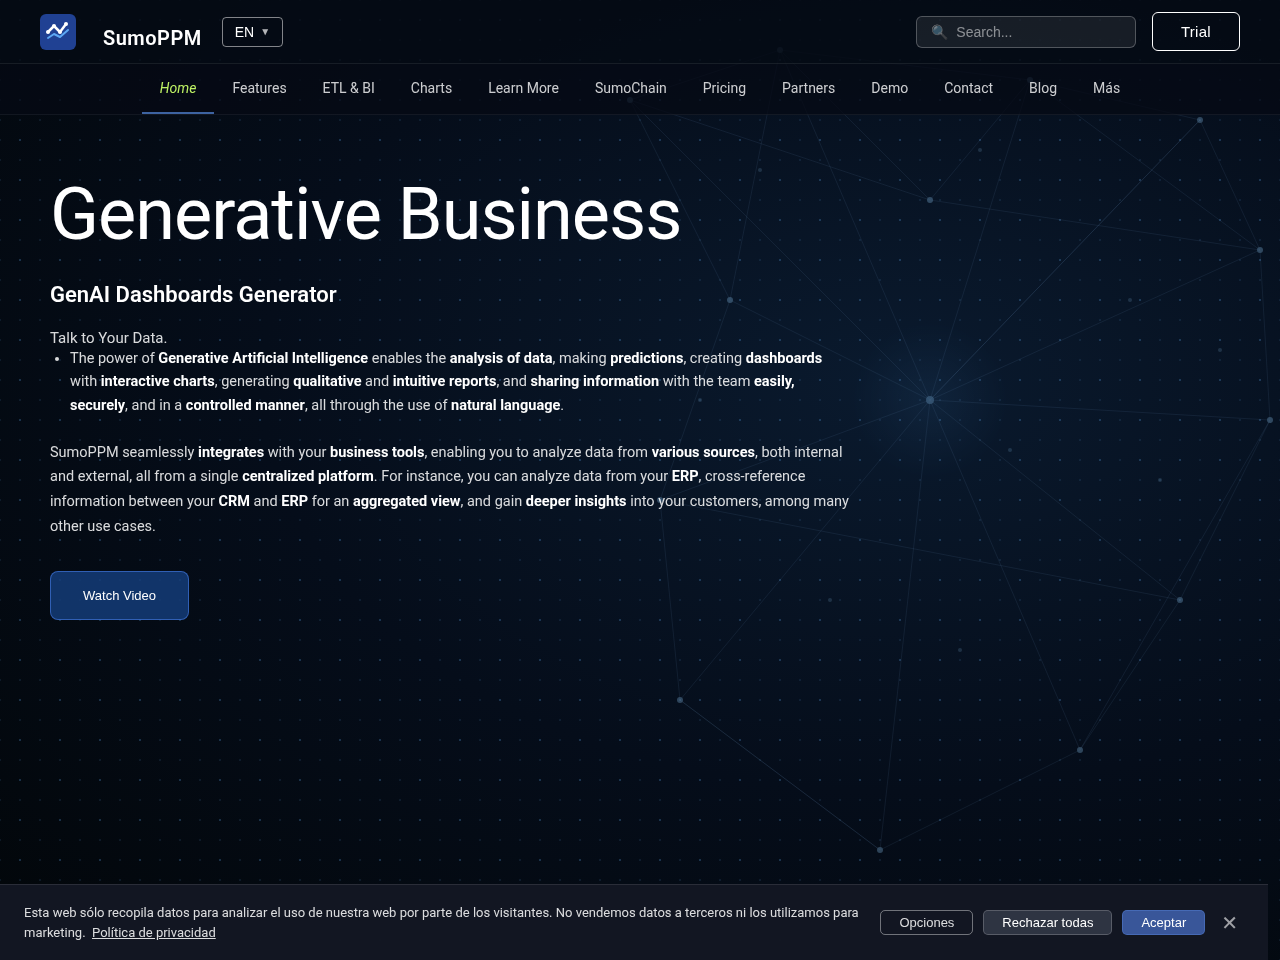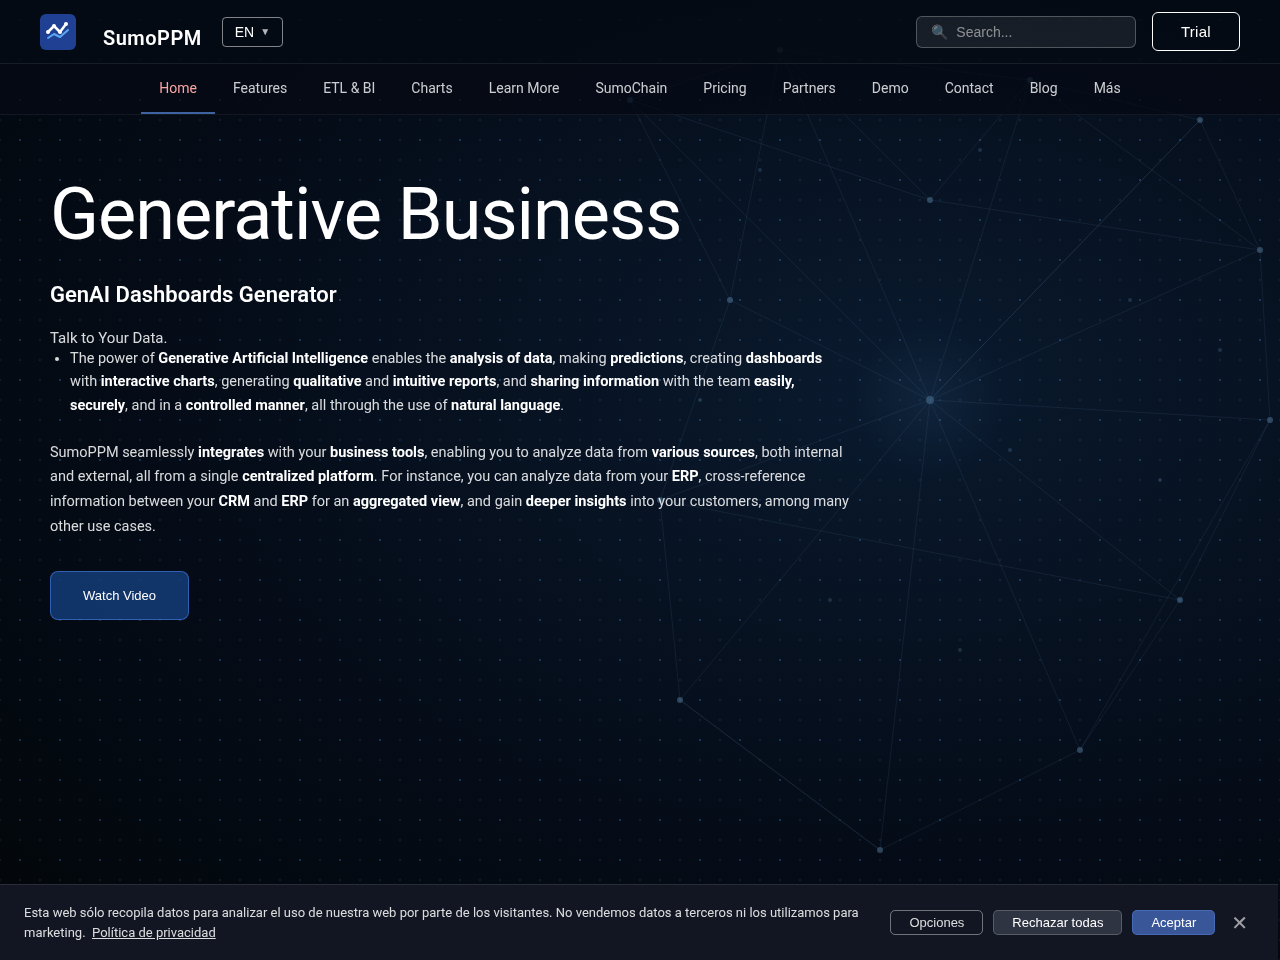--- a/index.html
+++ b/index.html
@@ -154,21 +154,22 @@
       padding: 16px 18px;
       font-size: 14px;
       color: rgba(255,255,255,0.8);
       cursor: pointer;
       border-bottom: 2px solid transparent;
       transition: color 0.2s;
       white-space: nowrap;
     }
 
     .nav-item:hover, .nav-item.active {
-      color: #fca5a5;
+      color: #bef264;
+      font-style: italic;
     }
 
     .nav-item.active {
       border-bottom-color: rgba(100,160,255,0.6);
     }
 
     
     main {
       position: relative;
       z-index: 5;
@@ -227,21 +228,21 @@
       font-weight: 500;
       cursor: pointer;
       display: inline-block;
     }
 
     
     .cookie-banner {
       position: fixed;
       bottom: 0;
       left: 0;
-      right: 2px;
+      right: 12px;
       z-index: 100;
       background: rgba(18, 22, 35, 0.98);
       border-top: 1px solid rgba(255,255,255,0.1);
       padding: 18px 24px;
       display: flex;
       align-items: center;
       justify-content: space-between;
       gap: 20px;
     }
 

